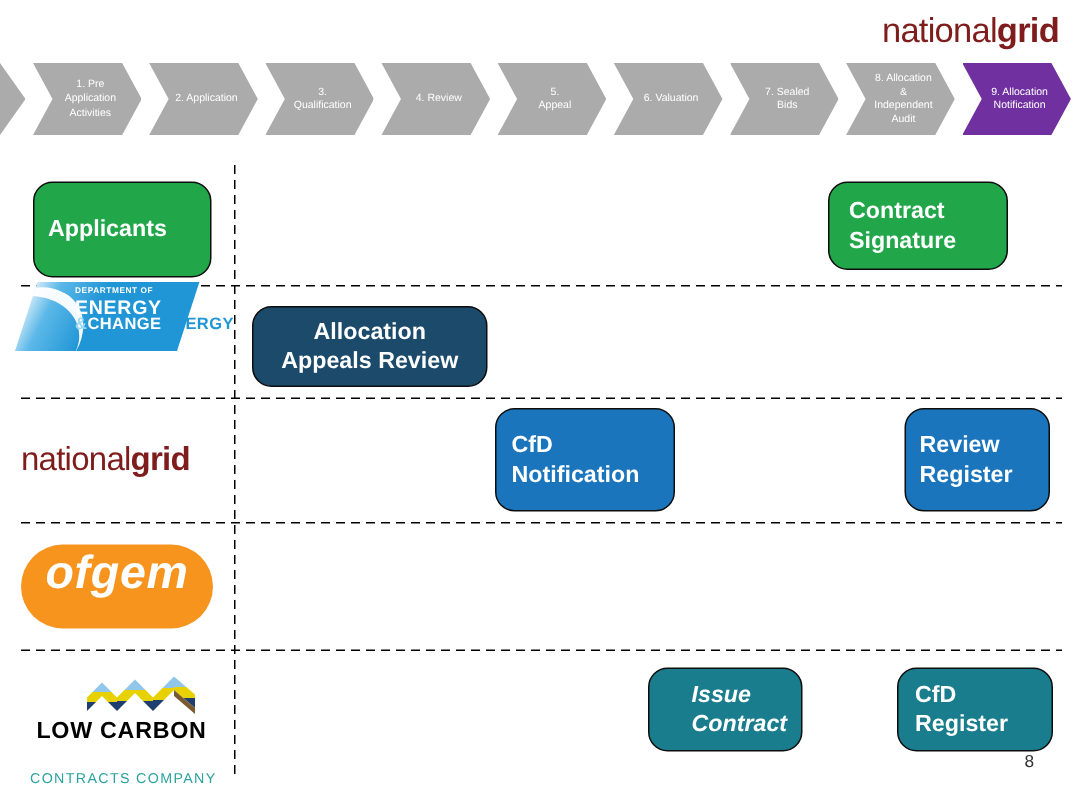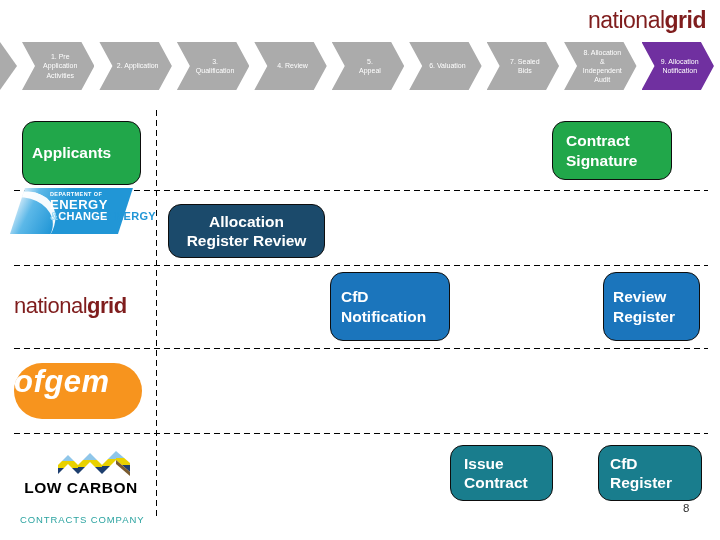--- a/index.html
+++ b/index.html
@@ -53,21 +53,21 @@
   .green { background:#21A74A; }
   .navy  { background:#1B4A6B; }
   .blue  { background:#1B75BC; }
   .teal  { background:#197D8D; }
 
   #box-applicants        { left:22px;  top:121px; width:119px; height:64px; padding-left:9px; }
   #box-contract-sig      { left:552px; top:121px; width:120px; height:59px; padding-left:13px; }
   #box-alloc-reports     { left:168px; top:204px; width:157px; height:54px; justify-content:center; text-align:center; }
   #box-cfd-notification  { left:330px; top:272px; width:120px; height:69px; padding-left:10px; align-items:center; }
   #box-appeals-register  { left:603px; top:272px; width:97px;  height:69px; padding-left:9px; }
-  #box-issue-contract    { left:450px; top:445px; width:103px; height:56px; padding-left:13px; }
+  #box-issue-contract    { left:432px; top:445px; width:103px; height:56px; padding-left:28px;font-style:italic; }
   #box-cfd-register      { left:598px; top:445px; width:104px; height:56px; padding-left:11px; }
 
   
   #decc { position:absolute; left:8px; top:188px; width:150px; height:46px; }
   #decc .banner {
     position:absolute; left:2px; top:0; width:108px; height:46px;
     transform:skewX(-18deg); transform-origin:bottom left; overflow:hidden;
     background:linear-gradient(100deg,#cfe9f8 0%,#5cb8e8 14%,#2196D6 42%);
   }
   #decc .swoosh {
@@ -83,21 +83,21 @@
   #decc .climate { color:#ffffff; }
   #decc .change  { color:#2196D6; }
 
   
   #ng-lane { position:absolute; left:14px; top:293px; font-size:22px; }
 
   
   #ofgem {
     position:absolute; left:14px; top:363px; width:128px; height:56px;
     background:#F7941E; border-radius:28px; color:#fff;
-    display:flex; align-items:center; 
+    display:flex; align-items:center; justify-content:center;
     font-size:31px; font-weight:bold; font-style:italic; letter-spacing:0.5px;
     padding-bottom:18px;
   }
 
   
   #lccc { position:absolute; left:20px; top:447px; width:122px; text-align:center; }
   #lccc svg { display:block; margin:0 auto 2px 38px; }
   #lccc .l1 { color:#000000; font-weight:bold; font-size:15.5px; letter-spacing:0.5px; white-space:nowrap; }
   #lccc .l2 { color:#2BA3A0; font-size:9.5px; font-weight:normal; letter-spacing:0.9px; white-space:nowrap; margin-top:17px; }
 
@@ -136,21 +136,21 @@
   <div id="vline"></div>
   <div class="hline" style="top:190px"></div>
   <div class="hline" style="top:265px"></div>
   <div class="hline" style="top:348px"></div>
   <div class="hline" style="top:433px"></div>
 
   <div id="box-applicants" class="pbox green">Applicants</div>
   <div id="box-contract-sig" class="pbox green">Contract
 Signature</div>
   <div id="box-alloc-reports" class="pbox navy">Allocation
-Register Review</div>
+Appeals Review</div>
   <div id="box-cfd-notification" class="pbox blue">CfD
 Notification</div>
   <div id="box-appeals-register" class="pbox blue">Review
 Register</div>
   <div id="box-issue-contract" class="pbox teal">Issue
 Contract</div>
   <div id="box-cfd-register" class="pbox teal">CfD
 Register</div>
 
   <div id="decc">

